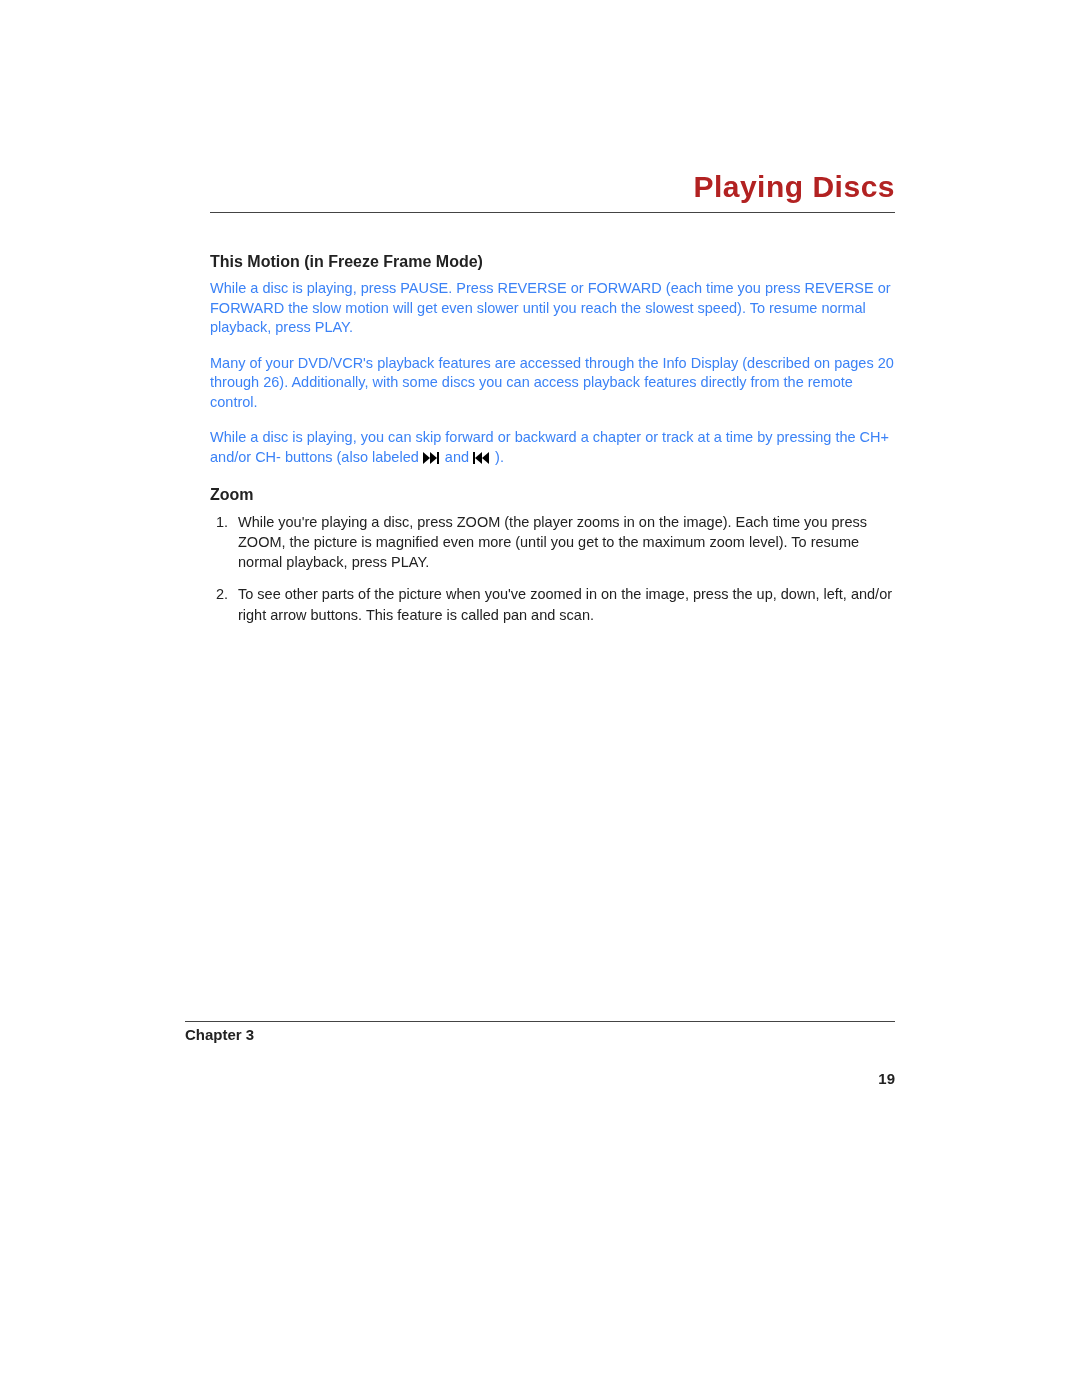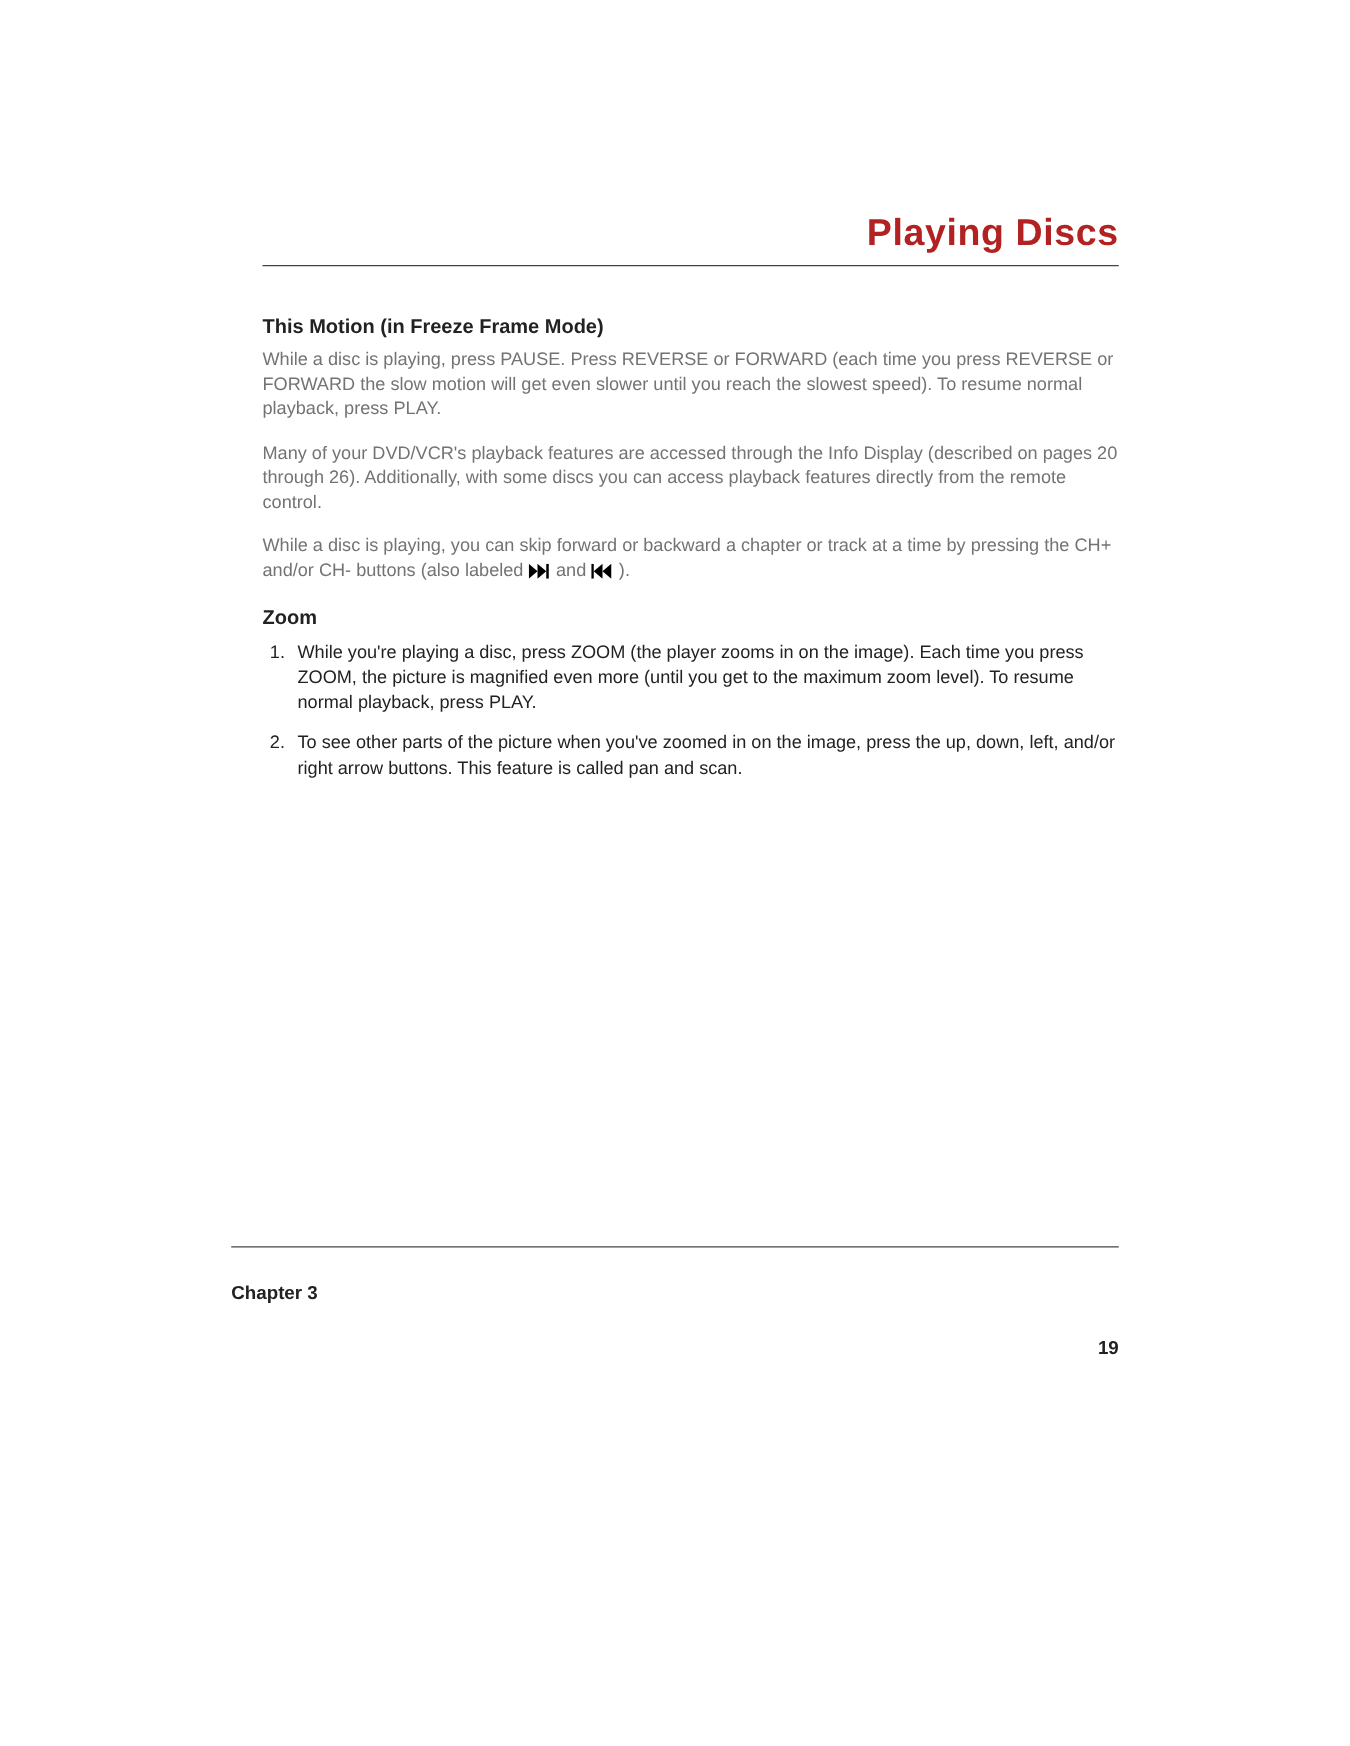--- a/index.html
+++ b/index.html
@@ -43,21 +43,21 @@
   .h2 {
     font-weight: 700;
     font-size: 17px;
     text-decoration: underline;
     margin: 28px 0 10px 0;
   }
   p {
     font-size: 14.5px;
     line-height: 1.35;
     margin: 0 0 16px 0;
-    color: #737373;
+    color: #3b82f6;
   }
   ol.zoom {
     margin: 4px 0 0 0;
     padding-left: 22px;
     font-size: 14.5px;
     line-height: 1.4;
   }
   ol.zoom li {
     padding-left: 6px;
     margin-bottom: 12px;
@@ -65,21 +65,21 @@
   .inline-icon {
     display: inline-block;
     vertical-align: -2px;
   }
   .footer {
     position: absolute;
     left: 185px;
     right: 185px;
     bottom: 310px;
     border-top: 1px solid #444;
-    padding-top: 28px;
+    padding-top: 4px;
     font-size: 15px;
     font-weight: 700;
   }
   .footer .left {
     float: left;
   }
   .footer .right {
     float: right;
     margin-top: 44px;
   }

